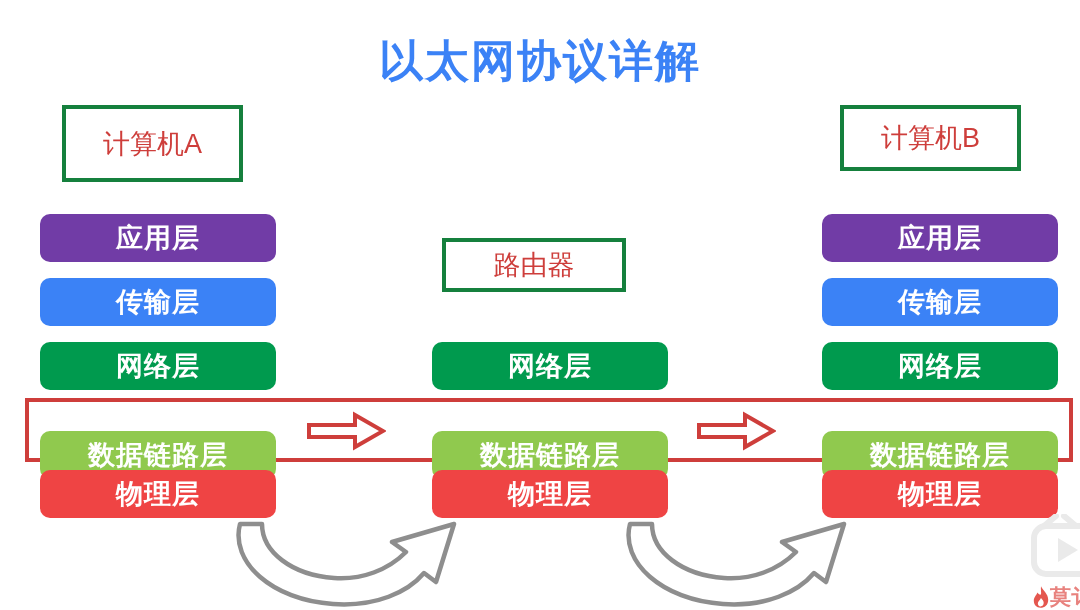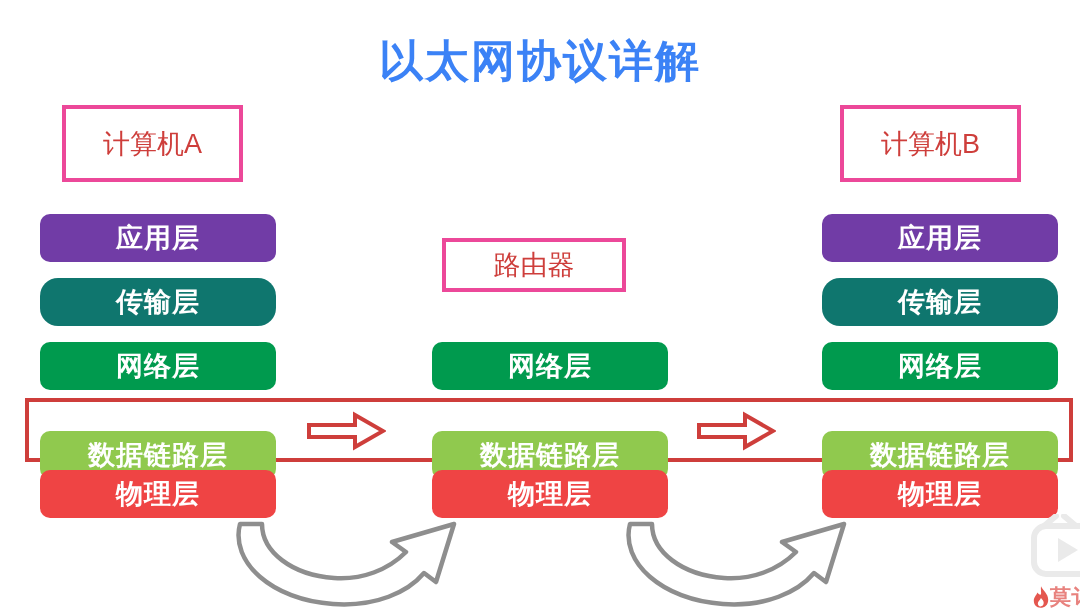--- a/index.html
+++ b/index.html
@@ -12,48 +12,48 @@
     font-family: "Liberation Sans", "DejaVu Sans", sans-serif;
   }
   .title {
     position: absolute; top: 32px; left: 0; width: 100%;
     text-align: center;
     font-size: 44px; font-weight: bold; letter-spacing: 2px;
     color: #3b82f6;
   }
   .node-box {
     position: absolute;
-    border: 4px solid #ec4899;
+    border: 4px solid #15803d;
     color: #CE3E3B;
     background: #ffffff;
     font-size: 27px;
     display: flex; align-items: center; justify-content: center;
   }
   #computer-a { left: 62px;  top: 105px; width: 181px; height: 77px; }
-  #computer-b { left: 840px; top: 105px; width: 181px; height: 77px; }
+  #computer-b { left: 840px; top: 105px; width: 181px; height: 66px; }
   #router     { left: 442px; top: 238px; width: 184px; height: 54px; }
 
   .layer {
     position: absolute;
     width: 236px; height: 48px;
     border-radius: 10px;
     color: #ffffff; font-weight: bold; font-size: 27px;
     display: flex; align-items: center; justify-content: center;
     letter-spacing: 1px;
   }
   .col-left   { left: 40px; }
   .col-center { left: 432px; }
   .col-right  { left: 822px; }
   .row-1 { top: 214px; }
   .row-2 { top: 278px; }
   .row-3 { top: 342px; }
   .row-4 { top: 406px; }
   .row-5 { top: 470px; }
   .bg-application { background: #713CA6; }
-  .bg-transport   { background: #0f766e; border-radius: 18px; }
+  .bg-transport   { background: #3b82f6; }
   .bg-network     { background: #009A4E; }
   .bg-datalink    { background: #90C94E; margin-top: 25px; }
   .bg-physical    { background: #ef4444; }
 
   .highlight-rect {
     position: absolute;
     left: 25px; top: 398px; width: 1048px; height: 64px;
     border: 4px solid #CE3E3B;
     background: transparent;
   }

